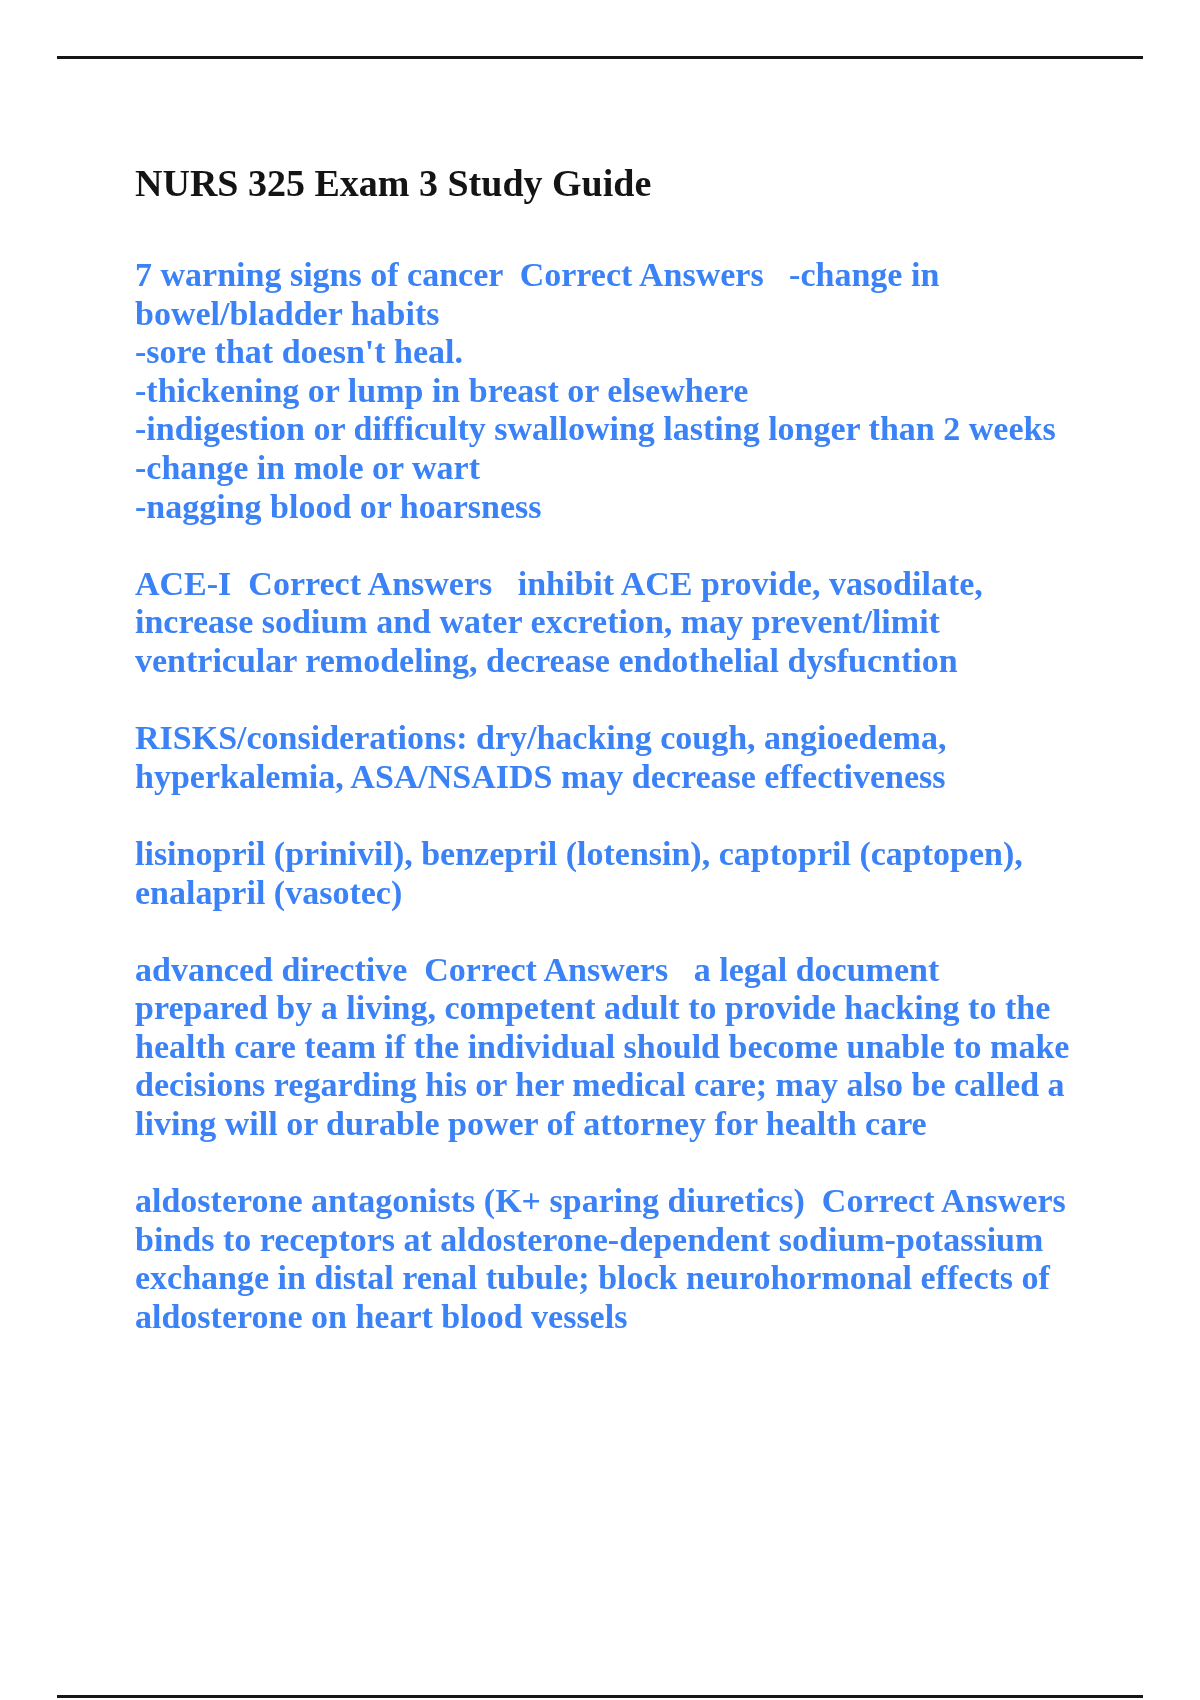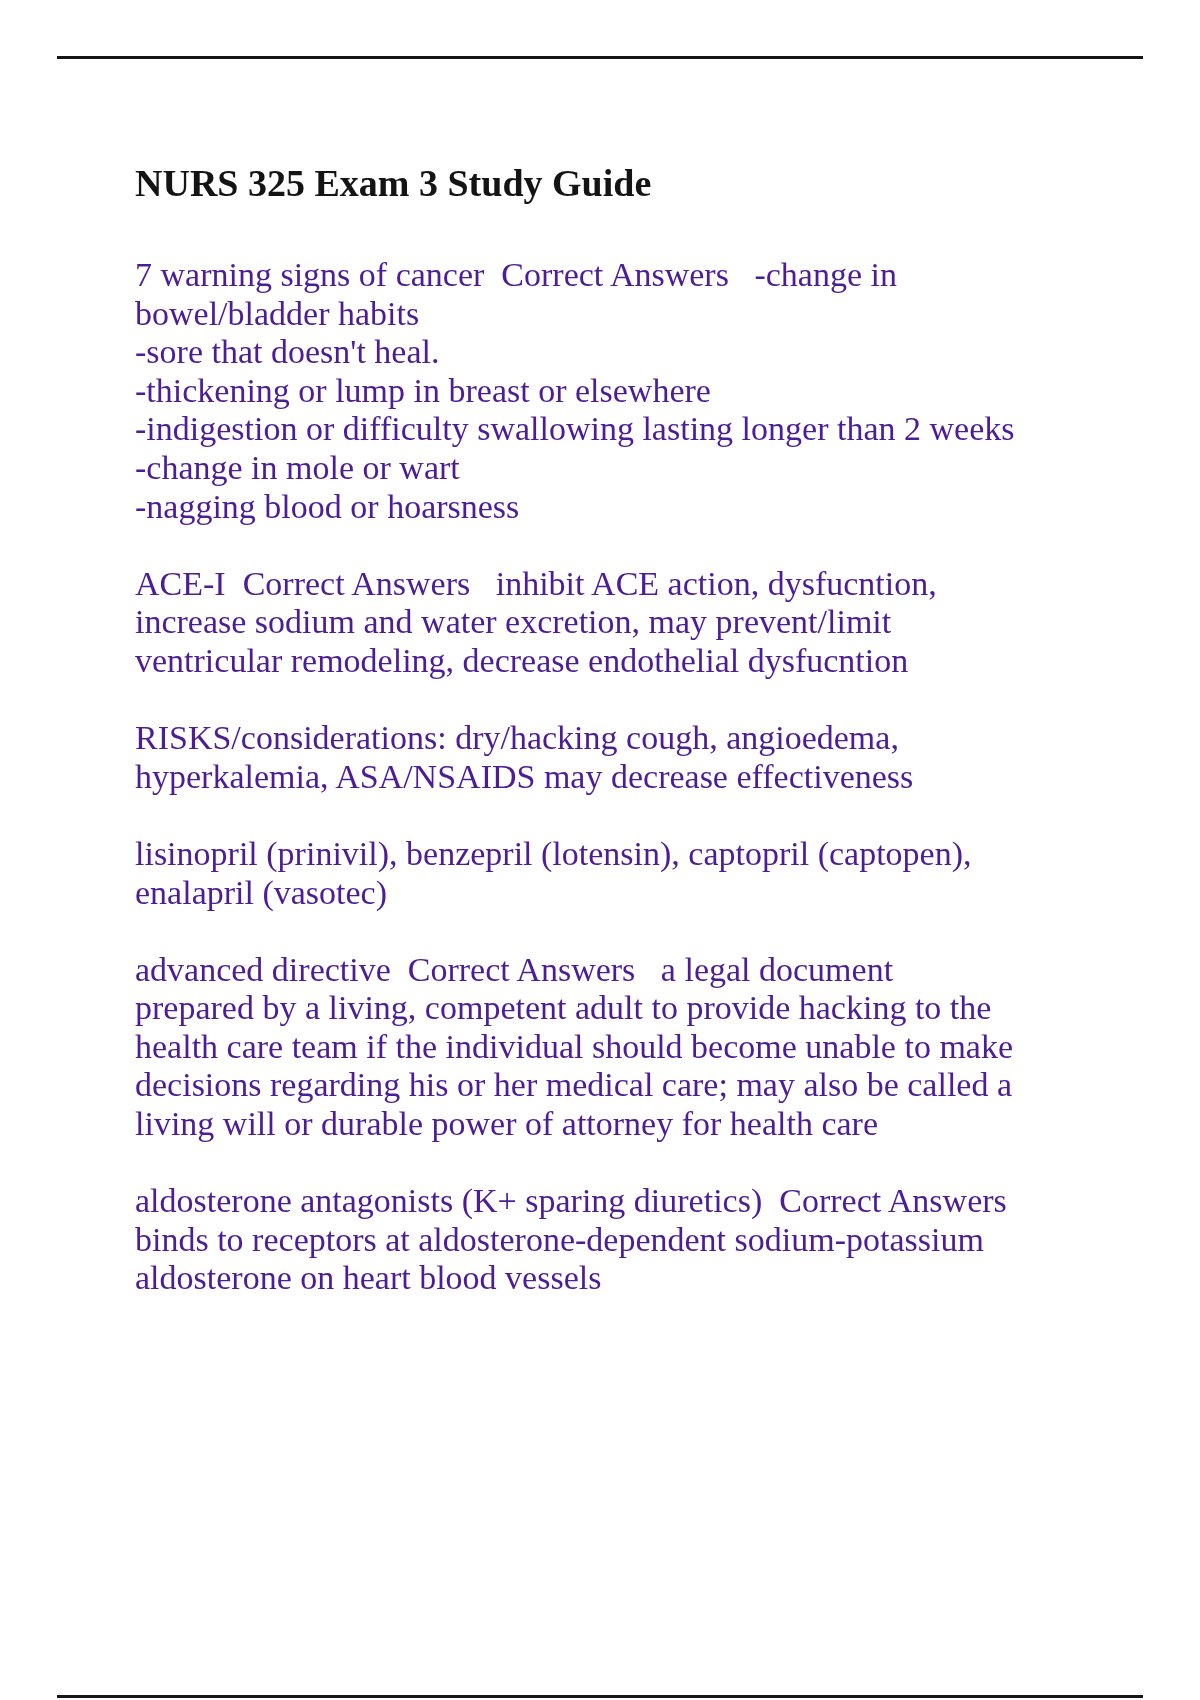--- a/index.html
+++ b/index.html
@@ -39,21 +39,22 @@
     color: #141414;
   }
   .para {
     margin: 0 0 38.6px 0;
   }
   .para:last-child { margin-bottom: 0; }
   .line {
     font-size: 34px;
     line-height: 38.6px;
     white-space: pre;
-    color: #4c1d95;
+    color: #3b82f6;
+    font-weight: bold;
   }
 </style>
 </head>
 <body>
 
 <div class="page-wrap">
   <div class="rule rule-top"></div>
 
   <div class="content">
     <h1 class="doc-title">NURS 325 Exam 3 Study Guide</h1>
@@ -61,21 +62,21 @@
         <div class="para">
           <div class="line">7 warning signs of cancer  Correct Answers   -change in</div>
           <div class="line">bowel/bladder habits</div>
           <div class="line">-sore that doesn't heal.</div>
           <div class="line">-thickening or lump in breast or elsewhere</div>
           <div class="line">-indigestion or difficulty swallowing lasting longer than 2 weeks</div>
           <div class="line">-change in mole or wart</div>
           <div class="line">-nagging blood or hoarsness</div>
         </div>
         <div class="para">
-          <div class="line">ACE-I  Correct Answers   inhibit ACE action, dysfucntion,</div>
+          <div class="line">ACE-I  Correct Answers   inhibit ACE provide, vasodilate,</div>
           <div class="line">increase sodium and water excretion, may prevent/limit</div>
           <div class="line">ventricular remodeling, decrease endothelial dysfucntion</div>
         </div>
         <div class="para">
           <div class="line">RISKS/considerations: dry/hacking cough, angioedema,</div>
           <div class="line">hyperkalemia, ASA/NSAIDS may decrease effectiveness</div>
         </div>
         <div class="para">
           <div class="line">lisinopril (prinivil), benzepril (lotensin), captopril (captopen),</div>
           <div class="line">enalapril (vasotec)</div>
@@ -83,19 +84,20 @@
         <div class="para">
           <div class="line">advanced directive  Correct Answers   a legal document</div>
           <div class="line">prepared by a living, competent adult to provide hacking to the</div>
           <div class="line">health care team if the individual should become unable to make</div>
           <div class="line">decisions regarding his or her medical care; may also be called a</div>
           <div class="line">living will or durable power of attorney for health care</div>
         </div>
         <div class="para">
           <div class="line">aldosterone antagonists (K+ sparing diuretics)  Correct Answers</div>
           <div class="line">binds to receptors at aldosterone-dependent sodium-potassium</div>
+          <div class="line">exchange in distal renal tubule; block neurohormonal effects of</div>
           <div class="line">aldosterone on heart blood vessels</div>
         </div>
       </div>
   </div>
 
   <div class="rule rule-bottom"></div>
 </div>
 
 </body></html>

